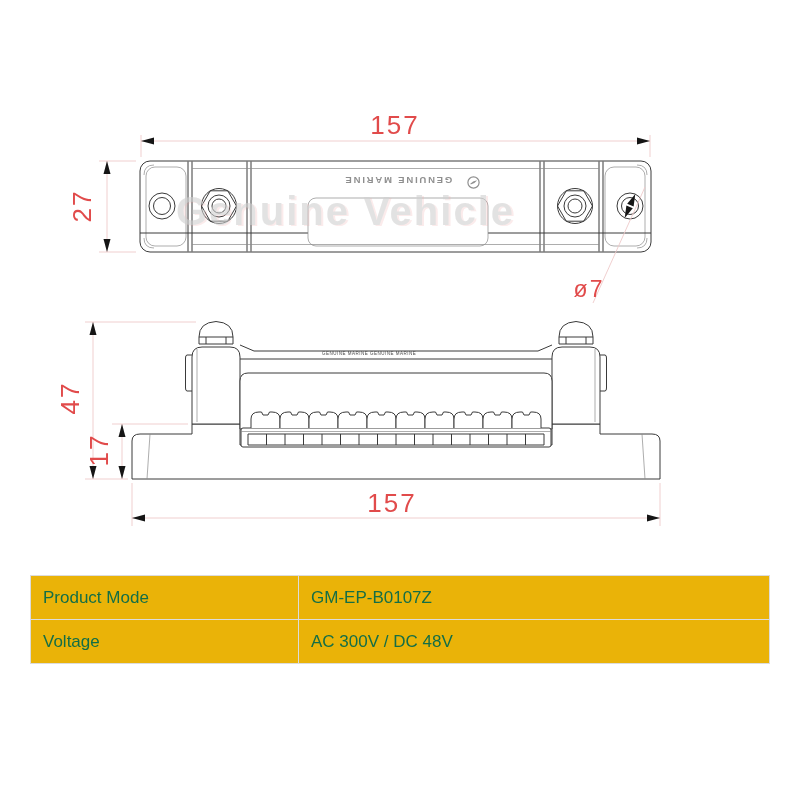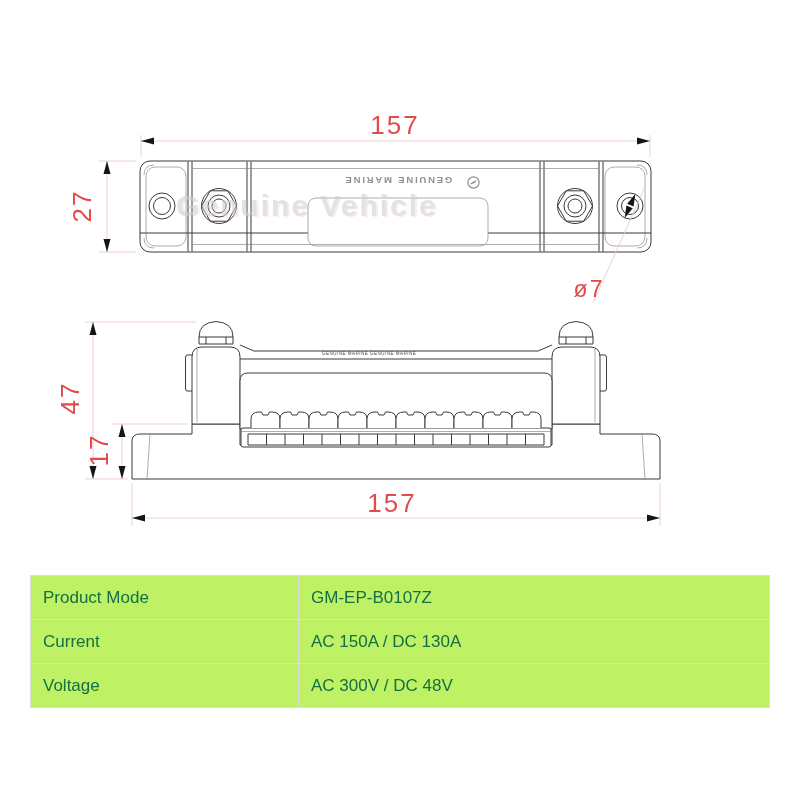--- a/index.html
+++ b/index.html
@@ -20,30 +20,30 @@
     transform:rotate(180deg);display:flex;align-items:center;justify-content:center;gap:5px;
     color:#8f8f8f;font-weight:bold;font-size:9.5px;letter-spacing:1.8px;white-space:nowrap;
   }
   .emboss{
     position:absolute;left:322px;top:351px;width:320px;height:16px;
     font-size:9px;color:#4a4a4a;letter-spacing:1px;white-space:nowrap;overflow:hidden;
     transform:scale(0.5);transform-origin:left top;
   }
   .watermark{
     position:absolute;left:176px;top:189px;z-index:5;
-    font-size:30px;font-weight:bold;letter-spacing:2px;color:#d0d0d0;opacity:.6;
+    font-size:40px;font-weight:bold;letter-spacing:2px;color:#d0d0d0;opacity:.6;
     text-shadow:2px 1px 0 rgba(235,160,160,.35);white-space:nowrap;
   }
   table.spec{
     position:absolute;left:30px;top:575px;width:740px;z-index:4;
     border-collapse:collapse;table-layout:fixed;
   }
   table.spec td{
     border:1px solid #dcdcdc;height:43px;color:#146e46;font-size:17px;
-    padding:0 0 0 12px;vertical-align:middle;background:#bef264;
+    padding:0 0 0 12px;vertical-align:middle;background:#eab308;
   }
   table.spec td.lbl{width:255px;}
 </style>
 </head>
 <body>
 
 <svg width="799" height="560" viewBox="0 0 799 560">
 
   <g>
     <rect class="outline-f" x="140" y="161" width="511" height="91" rx="10"></rect>
@@ -180,21 +180,17 @@
 
 <div class="watermark">Genuine Vehicle</div>
 
 <table class="spec">
   <tbody>
       <tr>
     <td class="lbl">Product Mode</td>
     <td class="val">GM-EP-B0107Z</td>
   </tr>
   <tr>
-    <td class="lbl">Current</td>
-    <td class="val">AC 150A / DC 130A</td>
-  </tr>
-  <tr>
     <td class="lbl">Voltage</td>
     <td class="val">AC 300V / DC 48V</td>
   </tr>
 </tbody>
   </table>
 
 </body></html>

